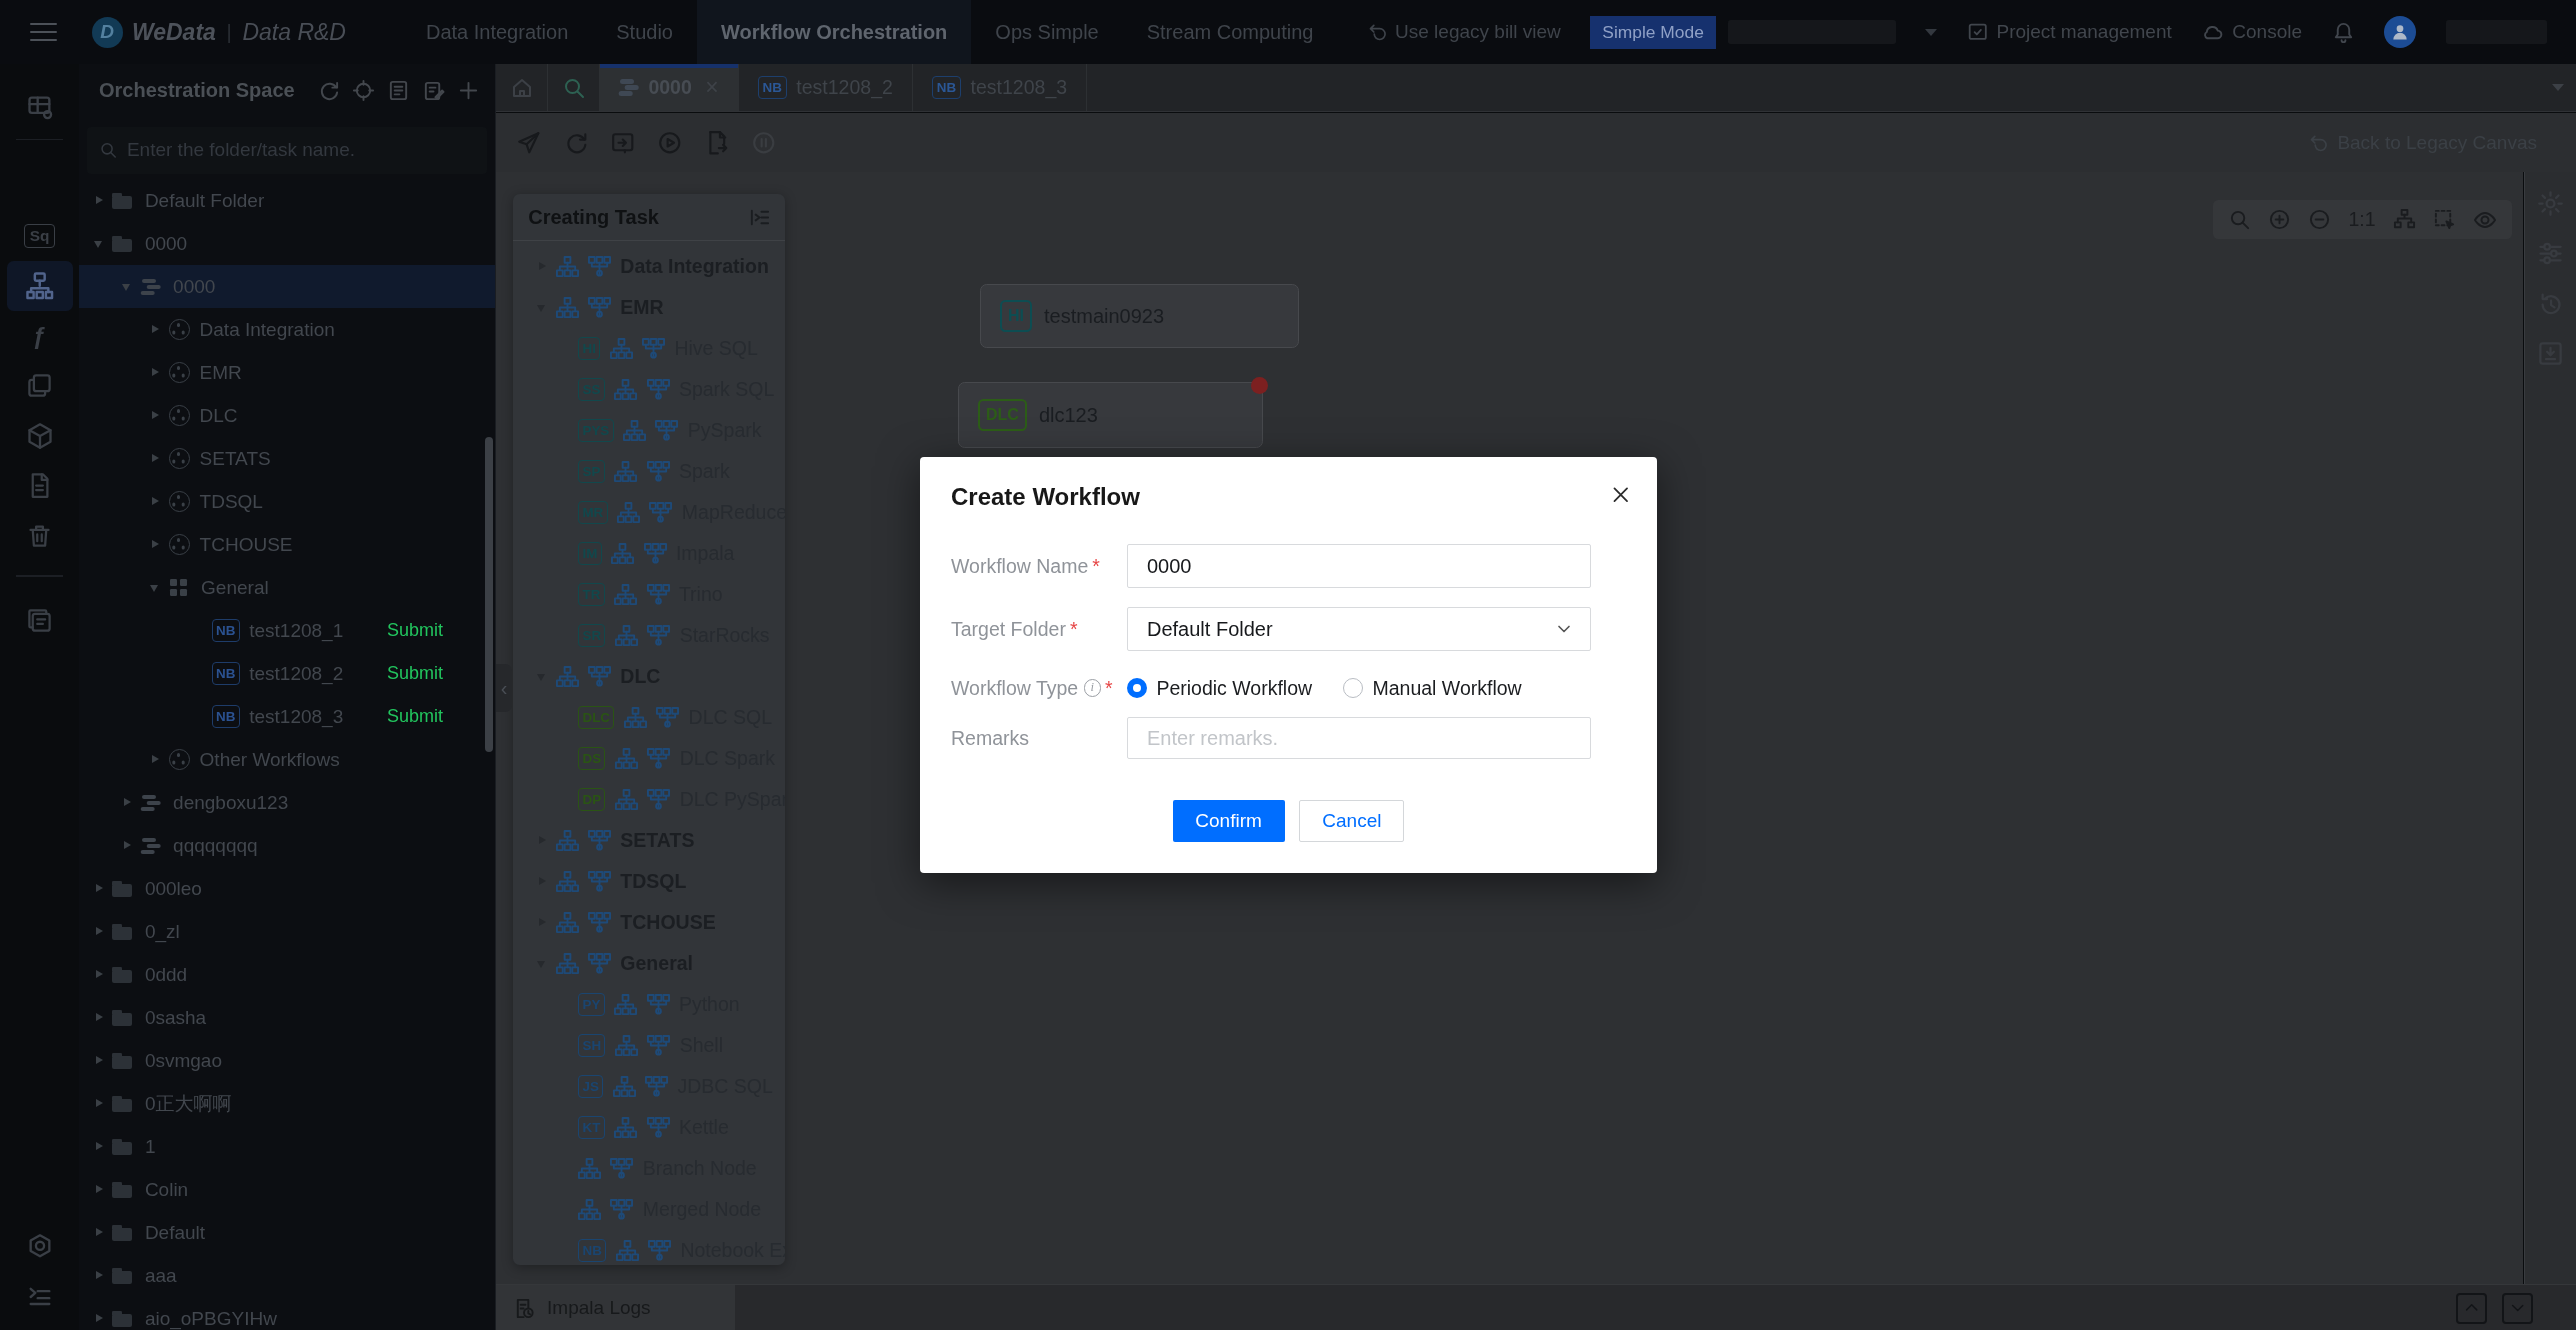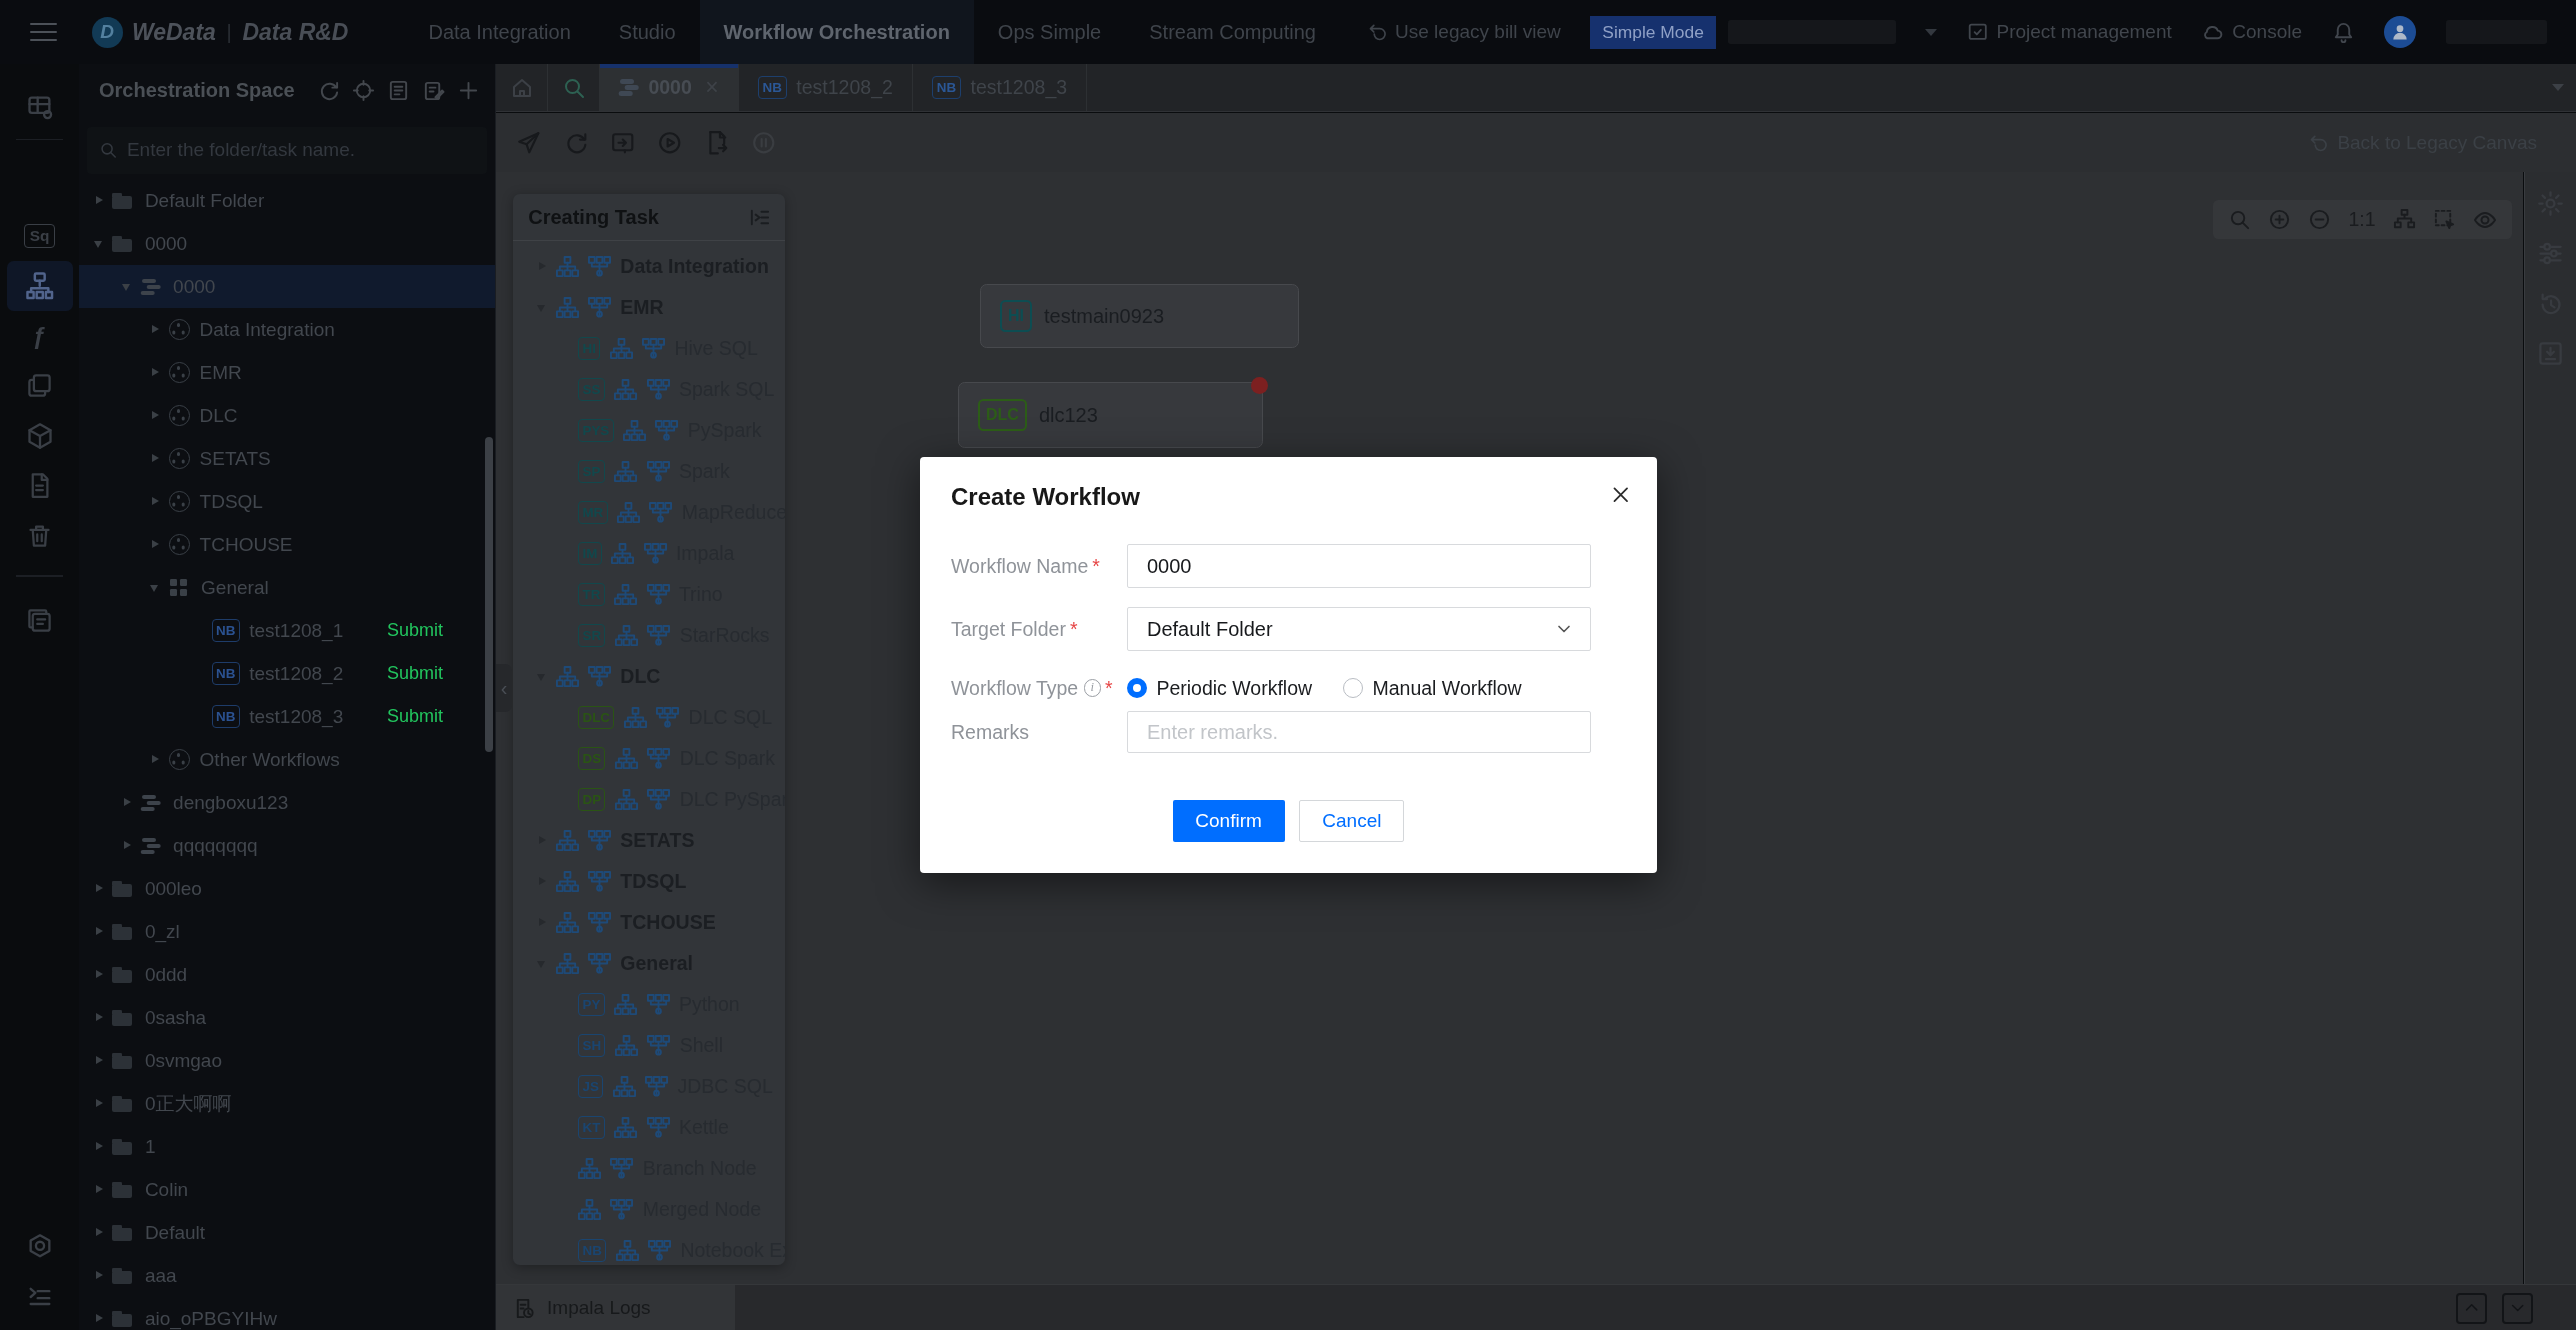--- a/index.html
+++ b/index.html
@@ -7,21 +7,21 @@
   #app{position:relative;width:2576px;height:1331px}
   svg.ic{fill:none;stroke:currentColor;stroke-width:2;stroke-linecap:round;stroke-linejoin:round;display:block}
 
   
   .topbar{position:absolute;left:0;top:0;width:2576px;height:64px;background:#0a0c10;display:flex;align-items:center;color:#43484f}
   .burger{width:27px;height:2.7px;background:#4c5158;border-radius:1.3px;box-shadow:0 -8px 0 #4c5158,0 8px 0 #4c5158;margin-left:29.5px}
   .logo{display:flex;align-items:center;margin-left:35px}
   .logomark{width:31px;height:31px;border-radius:50%;background:#123a55;color:#53809f;font-weight:bold;font-size:19px;font-style:italic;display:flex;align-items:center;justify-content:center}
   .brand{font-size:23px;font-weight:bold;font-style:italic;color:#4d525a;margin-left:9.4px}
   .logodiv{color:#2a2e34;margin:0 10.7px;font-size:20px}
-  .product{font-size:23px;font-weight:bold;font-style:italic;color:#494e56}
+  .product{font-size:23px;font-weight:normal;font-style:italic;color:#494e56}
   .nav{display:flex;align-items:center;height:64px;margin-left:56px}
   .nav-item{padding:0 24px;height:64px;display:flex;align-items:center;font-size:20px;color:#3f444b;white-space:nowrap}
   .nav-item.active{background:#10151d;color:#5f656e;font-weight:bold}
   .tb-right{margin-left:auto;display:flex;align-items:center;gap:29.5px;padding-right:29.5px}
   .legacy{display:flex;align-items:center;gap:6.7px;font-size:19px;color:#3f444b;white-space:nowrap}
   .mode-badge{background:#16316e;color:#8fa0c6;font-size:17.4px;padding:6px 12px;border-radius:0;white-space:nowrap}
   .redact{background:#15171b;border-radius:2.7px;height:24px}
   .r1{width:168px;margin-left:-17.4px}
   .caret{width:0;height:0;border-left:6px solid transparent;border-right:6px solid transparent;border-top:7.4px solid #33383f}
   .tb-link{display:flex;align-items:center;gap:8px;font-size:19px;color:#41464d;white-space:nowrap}
@@ -135,21 +135,21 @@
   .modal{position:absolute;left:920px;top:457px;width:737px;height:416px;background:#ffffff;border-radius:4px;box-shadow:0 9.4px 40px rgba(0,0,0,.5);z-index:50}
   .m-title{position:absolute;left:31px;top:25.5px;font-size:24px;font-weight:bold;color:#181818}
   .m-close{position:absolute;right:25.5px;top:27px;color:#2b2b2b}
   .m-row{position:absolute;left:31px;right:38px;display:flex;align-items:center}
   .m-label{width:176px;font-size:19.5px;color:#8f9399;display:flex;align-items:center;flex:none;white-space:nowrap}
   .req{color:#e64545;margin-left:4px;font-size:19.5px}
   .m-input{width:464px;height:44px;border:0.7px solid #d8dadd;border-radius:2px;font-size:20px;color:#17191c;padding-left:19px;outline:none;background:#fff;font-family:inherit}
   .m-input::placeholder{color:#c2c5c9}
   .m-select{width:464px;height:44px;border:0.7px solid #d8dadd;border-radius:2px;display:flex;align-items:center;padding:0 16px 0 19px;font-size:20px;color:#17191c;position:relative}
   .m-select .sel-caret{margin-left:auto;color:#555}
-  .row-name{top:87px}.row-folder{top:150px}.row-type{top:209px;height:44px}.row-remarks{top:254px}
+  .row-name{top:87px}.row-folder{top:150px}.row-type{top:209px;height:44px}.row-remarks{top:260px}
   .m-remarks{height:42px}
   .radio{display:flex;align-items:center;margin-right:31px;font-size:19.5px;color:#1b1d20;white-space:nowrap}
   .rdot{width:20px;height:20px;border-radius:50%;border:1.3px solid #b9bdc3;background:#fff;margin-right:9.4px;flex:none}
   .radio.on .rdot{border:6px solid #006eff}
   .info{width:17.4px;height:17.4px;border:1.3px solid #9a9ea4;border-radius:50%;color:#9a9ea4;font-size:12.7px;display:inline-flex;align-items:center;justify-content:center;margin-left:5.4px;font-style:italic;font-family:"Liberation Serif",serif}
   .m-buttons{position:absolute;left:0;right:0;top:343px;display:flex;justify-content:center;gap:14.8px}
   .btn{height:42px;font-size:19px;border-radius:2px;display:flex;align-items:center;justify-content:center;font-family:inherit}
   .btn.confirm{width:112px;background:#006eff;color:#fff;border:none}
   .btn.cancel{width:105px;background:#fff;color:#006eff;border:0.7px solid #d4d7da}
 </style>

